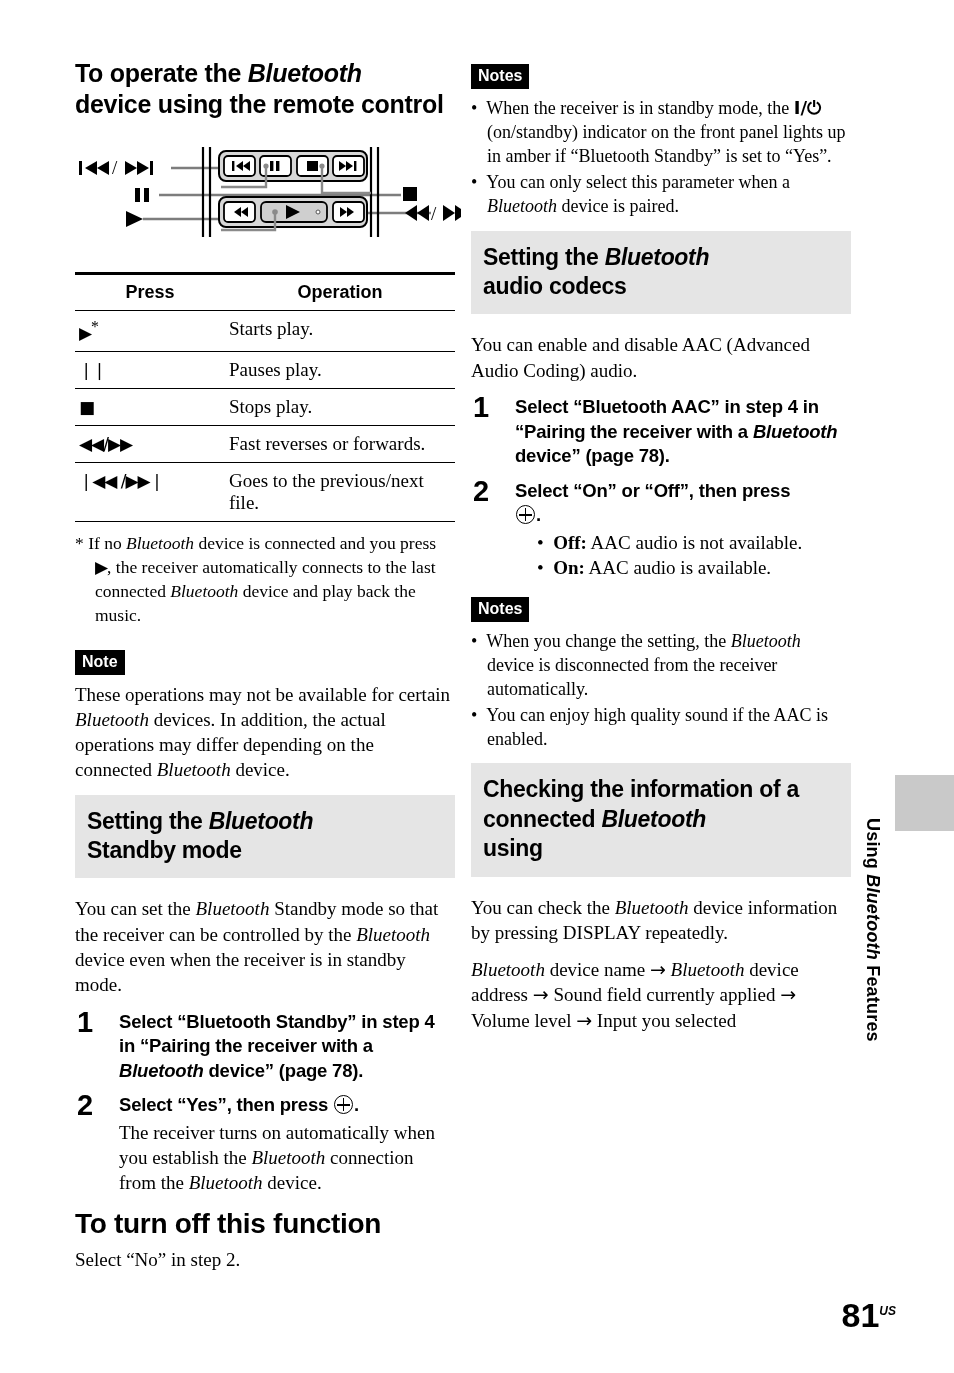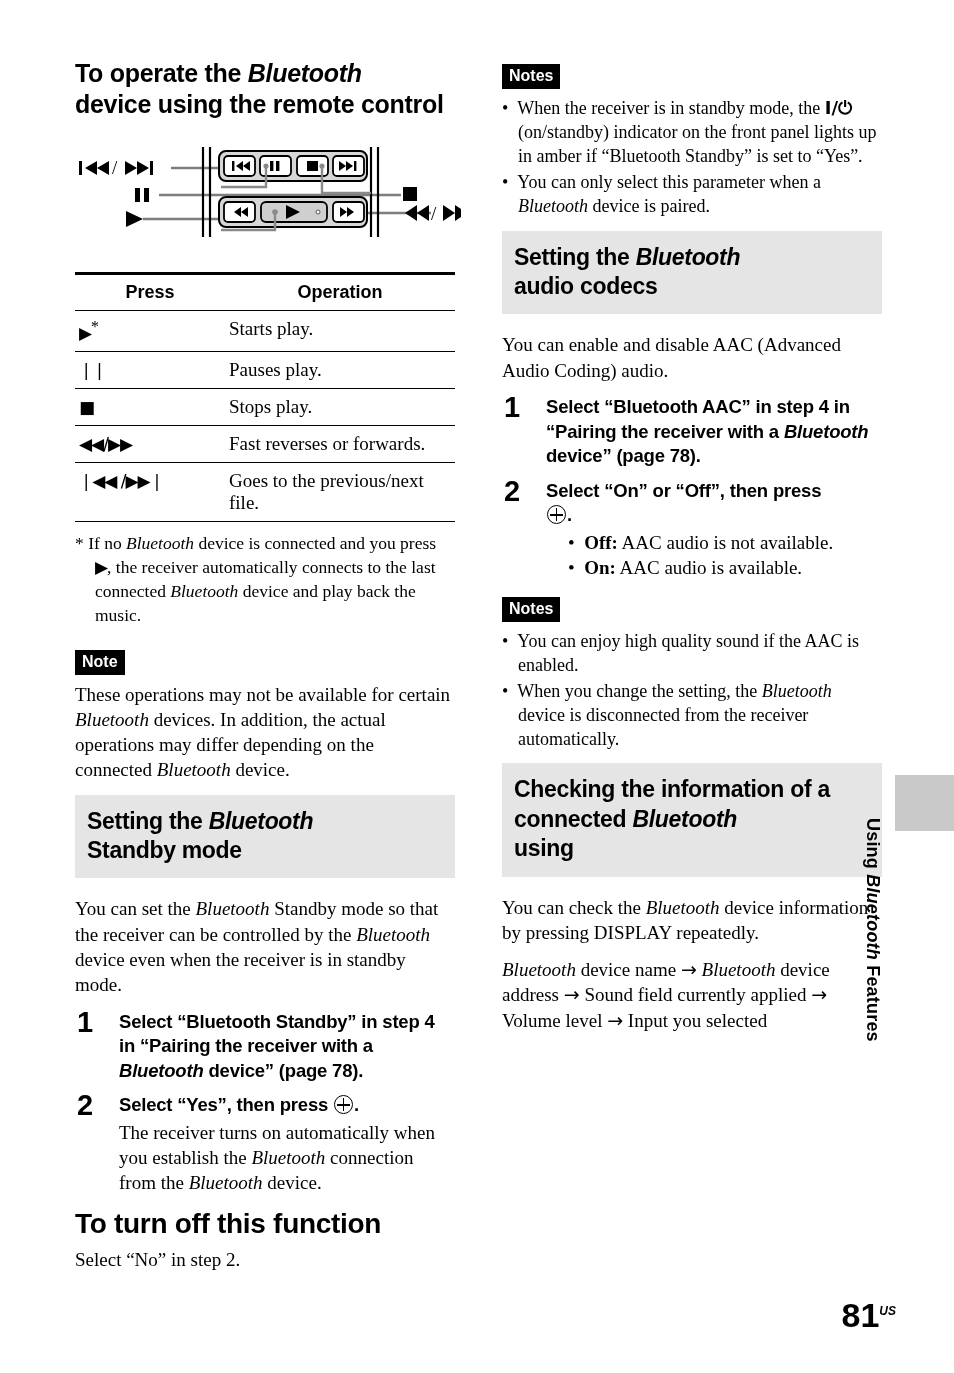--- a/index.html
+++ b/index.html
@@ -6,21 +6,21 @@
   body{
     width:954px;height:1373px;background:#ffffff;
     font-family:"Liberation Serif", serif;
     color:#000000;position:relative;overflow:hidden;
   }
   .page{position:absolute;inset:0;}
 
   
   .col{position:absolute;top:58px;width:380px;}
   .col-left{left:75px;}
-  .col-right{left:502px;}
+  .col-right{left:471px;}
 
   
   h1.section-title{
     font-family:"Liberation Sans", sans-serif;
     font-weight:bold;font-size:25px;line-height:1.22;
     margin:0 0 16px 0;letter-spacing:-0.3px;
   }
   .band{
     background:#e5e5e5;
     font-family:"Liberation Sans", sans-serif;
@@ -341,22 +341,22 @@
       </div>
       <ul class="sub">
         <li><span class="b">Off:</span><span> AAC audio is not available.</span></li>
         <li><span class="b">On:</span><span> AAC audio is available.</span></li>
       </ul>
     </div>
 
     <div>
       <span class="badge">Notes</span>
       <ul class="notes">
+        <li><span>When you change the setting, the </span><span class="it">Bluetooth</span><span> device is disconnected from the receiver automatically.</span></li>
         <li><span>You can enjoy high quality sound if the AAC is enabled.</span></li>
-        <li><span>When you change the setting, the </span><span class="it">Bluetooth</span><span> device is disconnected from the receiver automatically.</span></li>
       </ul>
     </div>
 
     <div class="band">
       <span>Checking the information of a connected </span><span class="bt">Bluetooth</span><br>
       <span>using</span>
     </div>
 
     <p class="body">
       <span>You can check the </span><span class="it">Bluetooth</span><span> device information by pressing DISPLAY repeatedly.</span><br>

